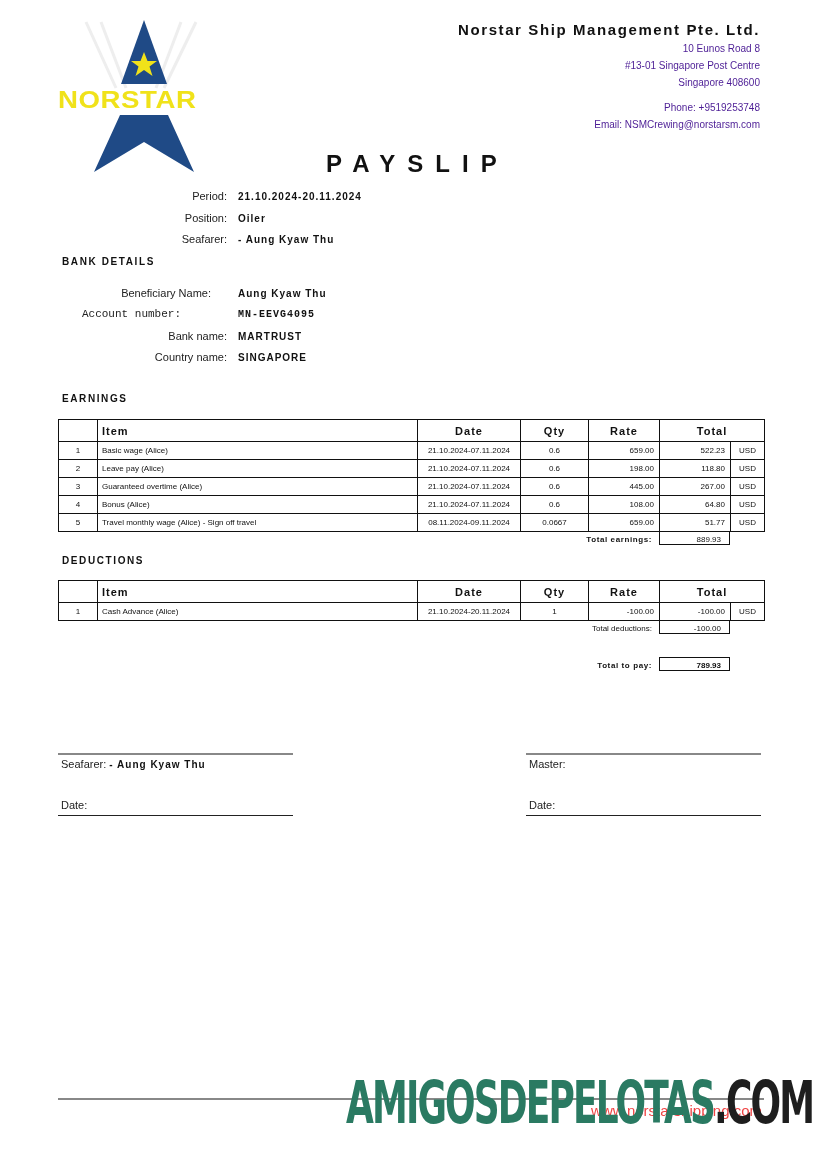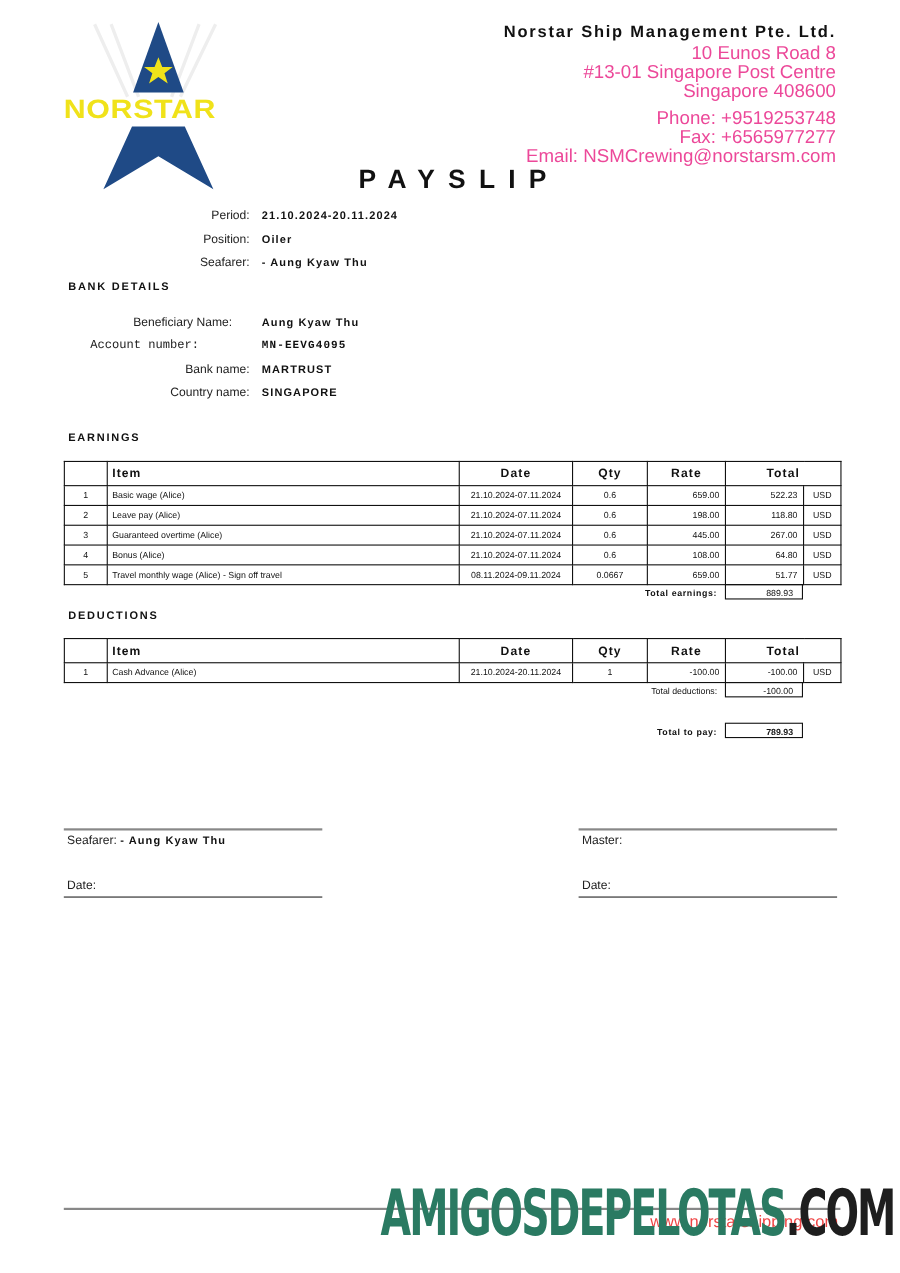--- a/index.html
+++ b/index.html
@@ -6,21 +6,21 @@
   html, body { width: 818px; height: 1157px; background: #ffffff; overflow: hidden; }
   body { position: relative; font-family: "Liberation Sans", sans-serif; color: #111; }
   .abs { position: absolute; }
 
   
   #logo { left: 56px; top: 18px; width: 170px; height: 156px; }
 
   
   .company { right: 58px; top: 21px; text-align: right; }
   .company .name { font-family: "Liberation Sans", sans-serif; font-weight: bold; font-size: 15px; letter-spacing: 1.6px; color: #111; }
-  .company .line { font-size: 17px; line-height: 17px; color: #ec4899; }
+  .company .line { font-size: 10px; line-height: 17px; color: #4c1d95; }
   .company .gap { height: 8px; }
 
   .title { left: 326px; top: 150px; font-weight: bold; font-size: 24px; letter-spacing: 12px; color: #111; }
 
   
   .kv { font-size: 11px; height: 21px; line-height: 21px; }
   .kv .k { position: absolute; text-align: right; color: #222; }
   .kv .v { position: absolute; font-weight: bold; letter-spacing: 1px; color: #111; font-size: 10px; }
 
   .section { left: 62px; font-weight: bold; font-size: 10px; letter-spacing: 1.6px; color: #111; }
@@ -70,21 +70,20 @@
 </div>
 
 <div class="abs company">
   <div class="name">Norstar Ship Management Pte. Ltd.</div>
   <div style="height:2px"></div>
   <div class="line">10 Eunos Road 8</div>
   <div class="line">#13-01 Singapore Post Centre</div>
   <div class="line">Singapore 408600</div>
   <div class="gap"></div>
   <div class="line">Phone: +9519253748</div>
-  <div class="line">Fax: +6565977277</div>
   <div class="line">Email: NSMCrewing@norstarsm.com</div>
 </div>
 
 <div class="abs title">PAYSLIP</div>
 
 <div class="abs kv" style="left:0; top:186px; width:818px;">
   <span class="k" style="right:591px;">Period:</span>
   <span class="v" style="left:238px;">21.10.2024-20.11.2024</span>
 </div>
 <div class="abs kv" style="left:0; top:208px; width:818px;">

